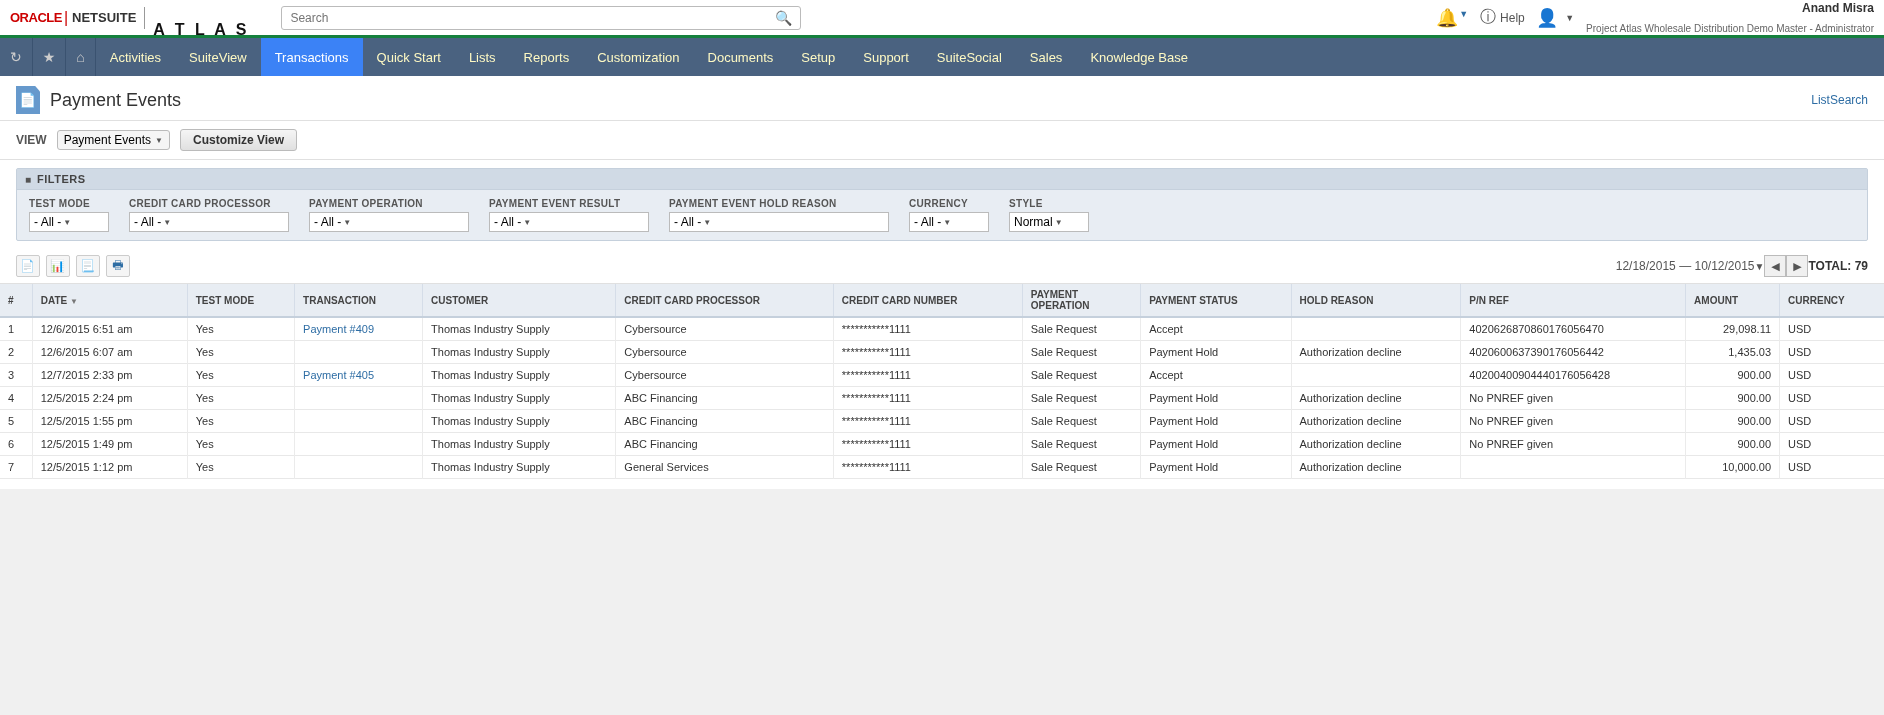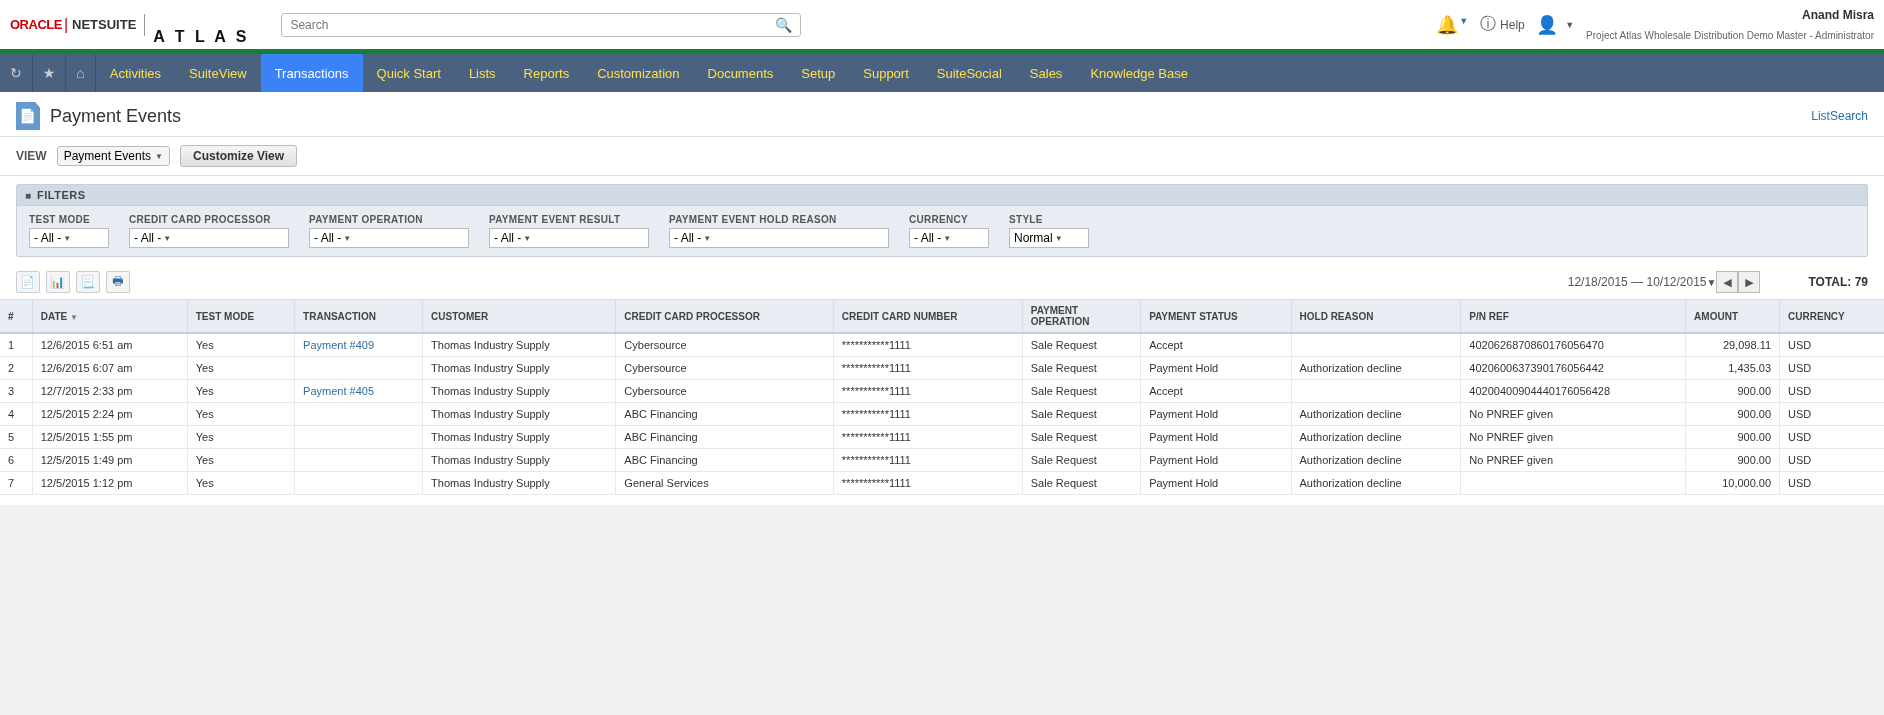--- a/index.html
+++ b/index.html
@@ -4,22 +4,22 @@
   <style>
     * { box-sizing: border-box; margin: 0; padding: 0; }
     body { font-family: Arial, sans-serif; font-size: 12px; background: #f0f0f0; }
 
     
     .top-bar {
       display: flex;
       align-items: center;
       background: #fff;
       padding: 4px 10px;
-      border-bottom: 5px solid #15803d;
-      height: 54px;
+      border-bottom: 3px solid #15803d;
+      height: 38px;
     }
     .logo-area {
       display: flex;
       align-items: center;
       margin-right: 16px;
     }
     .oracle-logo {
       color: #cc0000;
       font-weight: bold;
       font-size: 13px;
@@ -101,21 +101,21 @@
       padding: 0 10px;
       color: #ccc;
       cursor: pointer;
       font-size: 14px;
       border-right: 1px solid #3a5270;
     }
     .nav-item {
       display: flex;
       align-items: center;
       padding: 0 14px;
-      color: #fde047;
+      color: #fef9c3;
       font-size: 13px;
       cursor: pointer;
       white-space: nowrap;
     }
     .nav-item.active {
       background: #3b82f6;
       color: #fff;
     }
 
     
@@ -291,21 +291,21 @@
       height: 22px;
       border: 1px solid #bbb;
       background: #f0f0f0;
       cursor: pointer;
       display: flex;
       align-items: center;
       justify-content: center;
       font-size: 11px;
       color: #555;
     }
-    .total-label { font-size: 12px; font-weight: bold; color: #333; margin-left: 48px; }
+    .total-label { font-size: 12px; font-weight: bold; color: #333; }
 
     
     .table-wrapper {
       overflow-x: auto;
       padding: 0 0 10px 0;
     }
     table {
       width: 100%;
       border-collapse: collapse;
       font-size: 11px;

